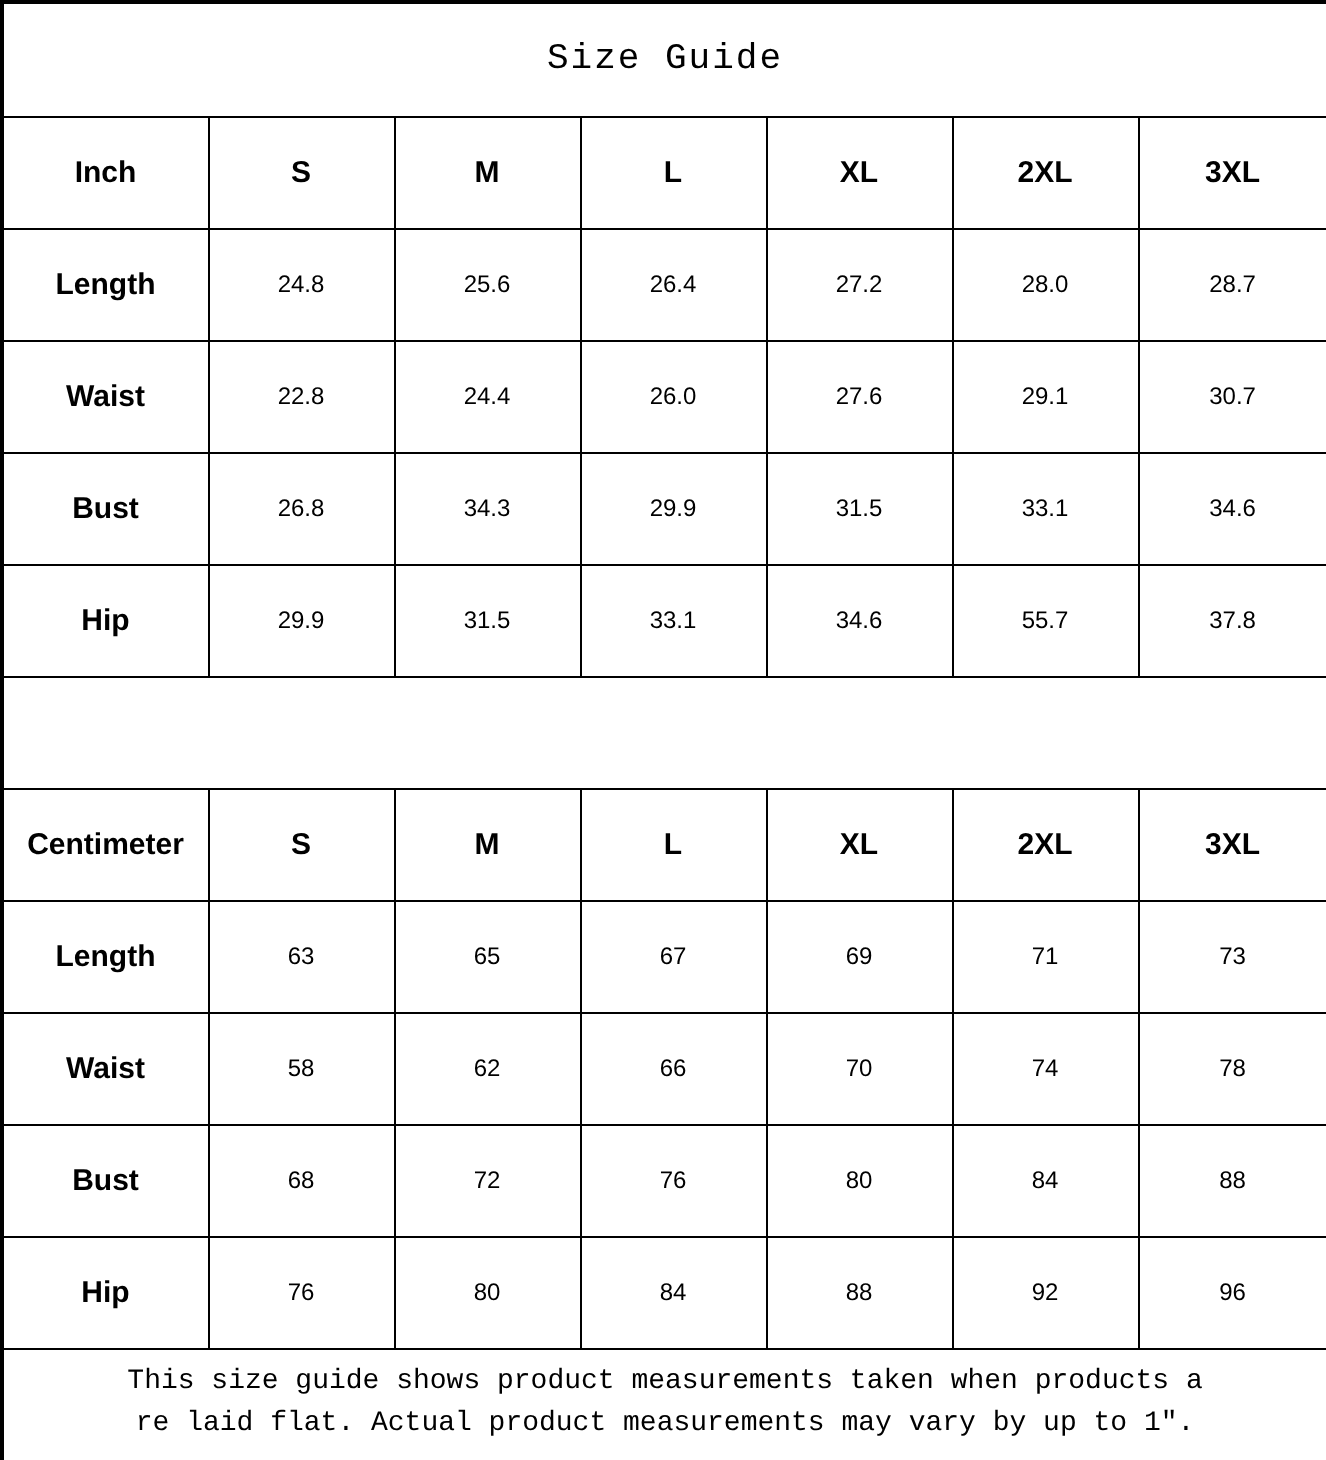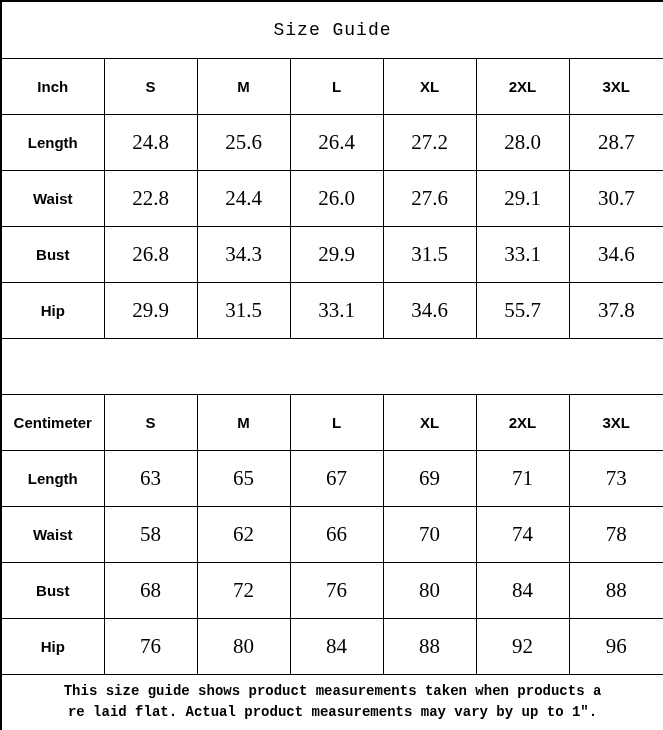--- a/index.html
+++ b/index.html
@@ -32,30 +32,30 @@
     letter-spacing: 1px;
   }
   td.head-cell, td.label-cell {
     font-weight: 700;
     font-size: 15px;
     font-family: "Liberation Sans", sans-serif;
     margin-left: 40px;
   }
   td.value-cell {
     font-weight: 400;
-    font-size: 21px;
-    font-family: Liberation Serif, serif;
+    font-size: 12px;
+    font-family: Liberation Sans, sans-serif;
   }
   td.spacer-cell { height: 56px; }
   td.footer-cell {
     height: 57px;
     font-family: "Liberation Mono", "DejaVu Sans Mono", monospace;
     font-size: 14px;
     line-height: 1.55;
-    font-weight: 700;
+    font-weight: 400;
   }
 </style>
 </head>
 <body>
 
 <table class="size-guide">
   <colgroup>
     <col style="width:103px">
     <col style="width:93px">
       <col style="width:93px">

